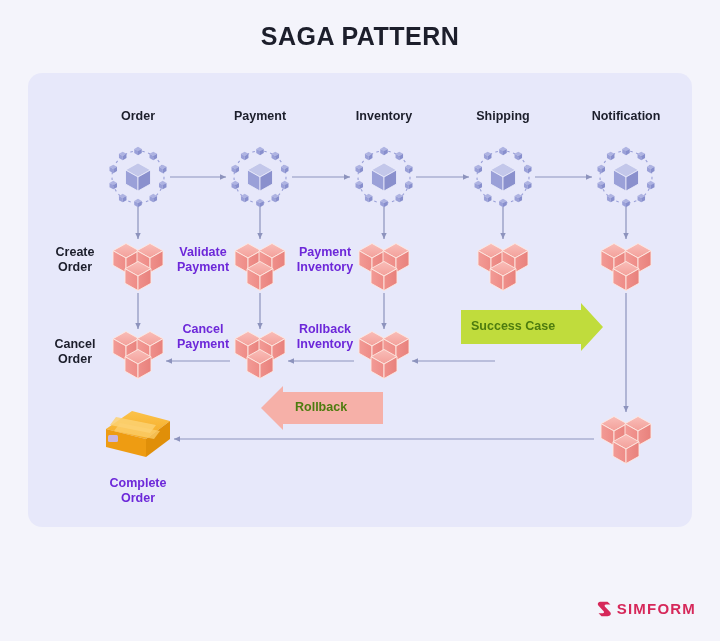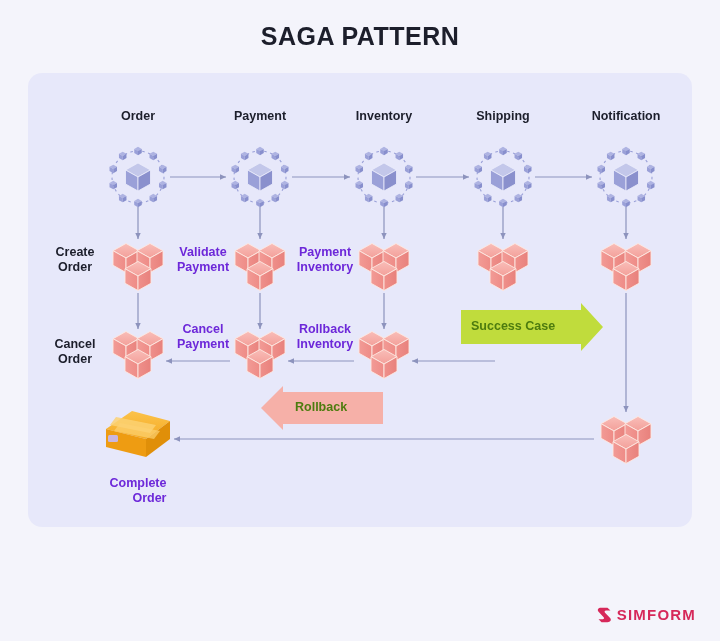--- a/index.html
+++ b/index.html
@@ -45,21 +45,21 @@
     text-align:center;transform:translateX(-50%);
     line-height:15px;white-space:nowrap;
   }
   .band-text{
     position:absolute;
     font-size:12.5px;font-weight:bold;color:#4d7c0f;
     white-space:nowrap;
   }
 
   .logo{
-    position:absolute;right:24px;bottom:18px;
+    position:absolute;right:24px;bottom:24px;
     display:flex;align-items:center;gap:4px;justify-content:space-between;
   }
   .logo-text{
     font-size:15px;font-weight:bold;letter-spacing:1.2px;
     color:#d6285a;
   }
 </style>
 </head>
 <body>
 
@@ -443,21 +443,21 @@
         <div>Rollback</div>
         <div>Inventory</div>
       </div>
     </div>
 
   <div id="bandtexts">
       <div class="band-text" style="left: 471px; top: 319px;">Success Case</div>
       <div class="band-text" style="left: 295px; top: 400px;">Rollback</div>
     </div>
 
-  <div class="complete-lbl step-label" id="complete-lbl" style="left: 138px; top: 476px; text-align: right;">
+  <div class="complete-lbl step-label" id="complete-lbl" style="left: 138px; top: 476px;">
       <div>Complete</div>
       <div>Order</div>
     </div>
 
   <div class="logo">
     <svg width="17" height="17" viewBox="0 0 20 20">
       <path d="M13.5 2 L6 2 C2.5 2 1 4.5 3 6.8 L9 13.2 C10 14.3 9.4 15.6 7.8 15.6 L3 15.6 L6.5 19 L13.5 19 C17 19 18.6 16.4 16.6 14.2 L10.6 7.8 C9.6 6.7 10.2 5.4 11.8 5.4 L17 5.4 Z" fill="#d6285a"></path>
     </svg>
     <span class="logo-text">SIMFORM</span>
   </div>

